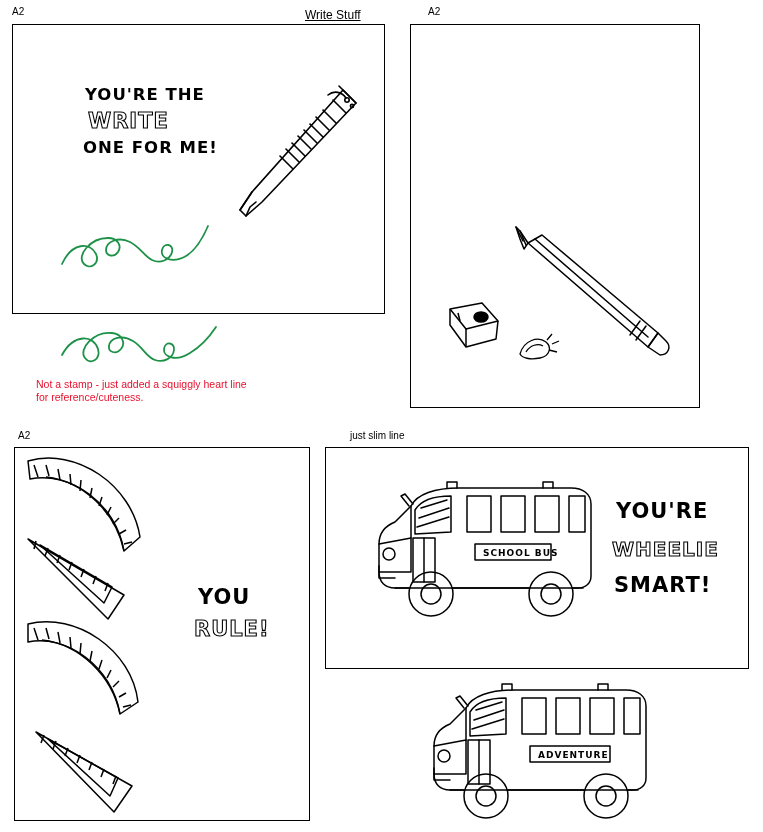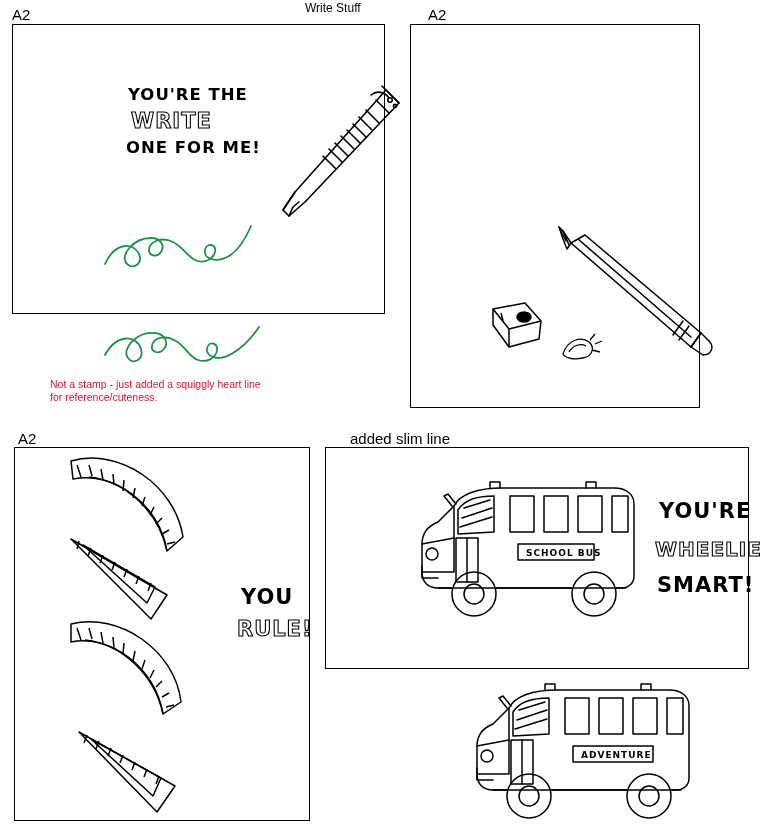--- a/index.html
+++ b/index.html
@@ -16,21 +16,21 @@
     overflow: hidden;
   }
   .canvas {
     position: absolute;
     left: 0; top: 0;
     width: 763px;
     height: 832px;
   }
   .label {
     position: absolute;
-    font-size: 15px;
+    font-size: 10px;
     font-family: "Liberation Sans", sans-serif;
     color: #000000;
     white-space: nowrap;
   }
   .label-center {
     position: absolute;
     font-size: 12px;
     font-family: "Liberation Sans", sans-serif;
     color: #000000;
     white-space: nowrap;
@@ -44,35 +44,34 @@
     width: 225px;
   }
   .frame {
     position: absolute;
     border: 1px solid #000000;
     box-sizing: border-box;
     background: #ffffff;
   }
   .art {
     position: absolute;
-    margin-left: 43px;
   }
   .handtext {
     font-family: "DejaVu Sans", sans-serif;
     font-weight: bold;
     letter-spacing: 1px;
   }
   svg { display: block; overflow: visible; }
 </style>
 </head>
 <body>
 
 <div class="canvas">
 
-  <div class="label-center" style="left:305px; top:1px;">Write Stuff</div>
+  <div class="label-center" style="left:305px; top:8px;text-decoration:underline;">Write Stuff</div>
 
   <div class="label" style="left:12px; top:6px;">A2</div>
 
   <div class="frame" style="left:12px; top:24px; width:373px; height:290px;"></div>
 
   <div class="art" style="left:80px; top:80px;">
     <svg width="120" height="95" viewBox="0 0 120 95">
       <text class="handtext" x="5" y="20" font-size="16.5" fill="#000">YOU'RE THE</text>
       <text class="handtext" x="8" y="48" font-size="21" fill="none" stroke="#000" stroke-width="1.1" letter-spacing="2">WRITE</text>
       <text class="handtext" x="3" y="73" font-size="16.5" fill="#000">ONE FOR ME!</text>
@@ -122,21 +121,21 @@
     <svg width="160" height="55" viewBox="0 0 160 55">
       <g fill="none" stroke="#1e9148" stroke-width="1.8" stroke-linecap="round">
         <path d="M2 30 C14 8 34 10 38 24 C41 35 30 40 25 33 C18 24 34 6 52 8
                  C62 9 66 18 61 24 C56 30 48 27 49 21 C50 13 62 9 73 16
                  C83 22 86 32 95 35 C104 38 113 33 114 25 C115 17 105 16 104 24
                  C103 32 116 37 130 28 C140 22 148 14 156 2"></path>
       </g>
     </svg>
   </div>
 
-  <div class="note" style="left:50px; top:378px;">Not a stamp - just added a squiggly heart line for reference/cuteness.</div>
+  <div class="note" style="left:36px; top:378px;">Not a stamp - just added a squiggly heart line for reference/cuteness.</div>
 
   <div class="label" style="left:428px; top:6px;">A2</div>
 
   <div class="frame" style="left:410px; top:24px; width:290px; height:384px;"></div>
 
 
   <div class="art" style="left:490px; top:225px;">
     <svg width="190" height="140" viewBox="0 0 190 140">
       <g fill="none" stroke="#000" stroke-width="1.5" stroke-linejoin="round" stroke-linecap="round">
 
@@ -255,21 +254,21 @@
           <path d="M28 21 L25 29"></path>
           <path d="M40 28 L37 36"></path>
         <path d="M52 35 L49 43"></path>
           <path d="M64 42 L61 50"></path>
           <path d="M76 49 L73 57"></path>
         <path d="M88 56 L85 64"></path>
       </g>
     </svg>
   </div>
 
-  <div class="label" style="left:350px; top:430px;">added slim line</div>
+  <div class="label" style="left:350px; top:430px;">just slim line</div>
 
   <div class="frame" style="left:325px; top:447px; width:424px; height:222px;"></div>
 
   <div class="art" style="left:355px; top:470px;">
     <svg width="250" height="170" viewBox="0 0 250 170">
       <g fill="none" stroke="#000" stroke-width="1.5" stroke-linejoin="round" stroke-linecap="round">
 
         <path d="M56 36 C62 24 80 18 104 18 L216 18 C228 18 236 24 236 34 L236 106
                  C236 114 230 118 222 118 L40 118 C30 118 24 112 24 102 L24 74
                  C24 64 30 56 40 52 L56 36 Z"></path>

